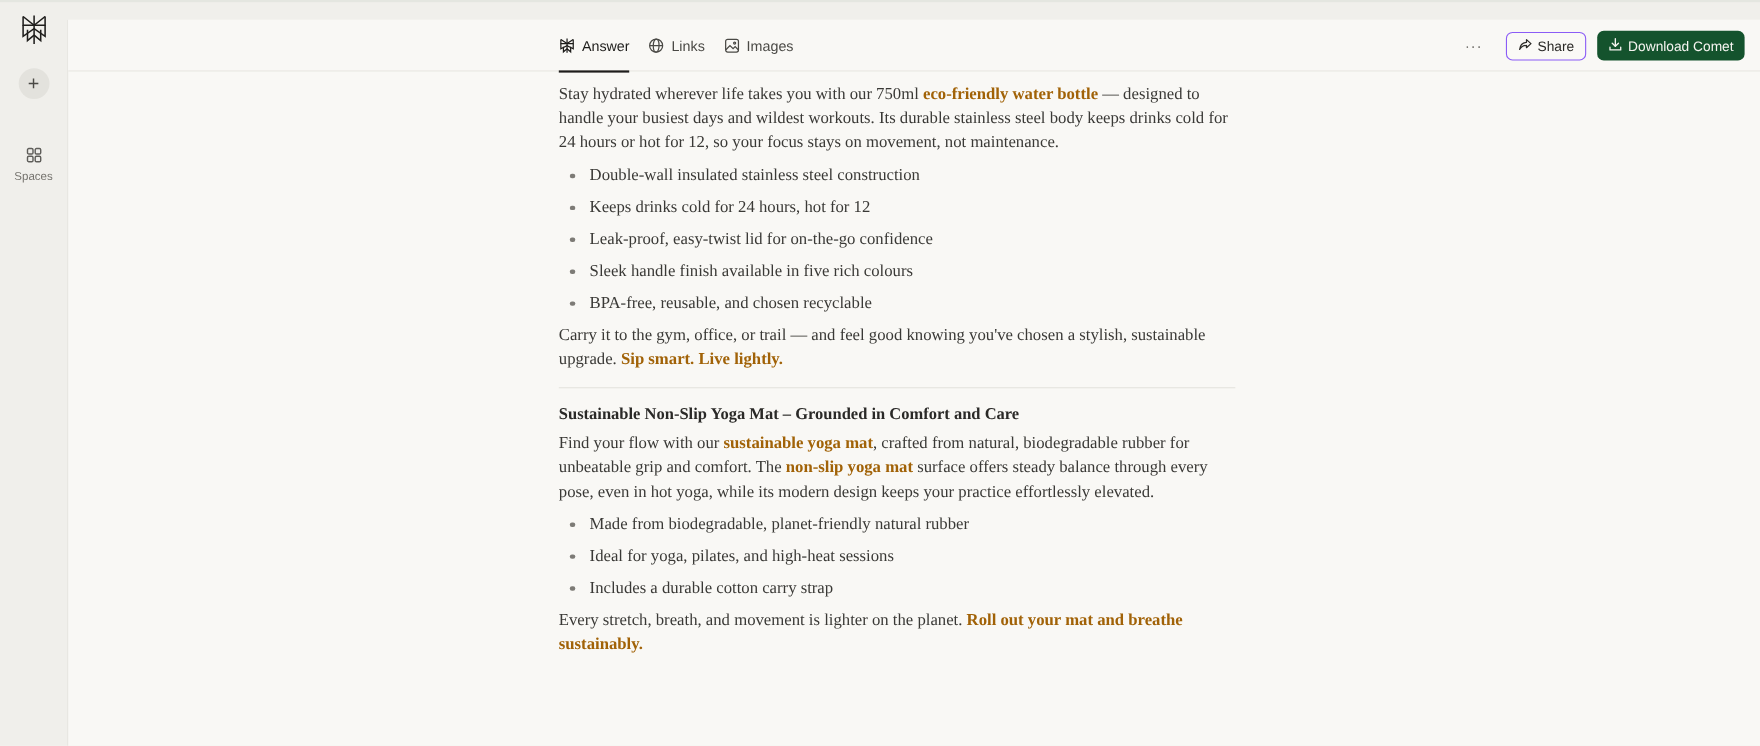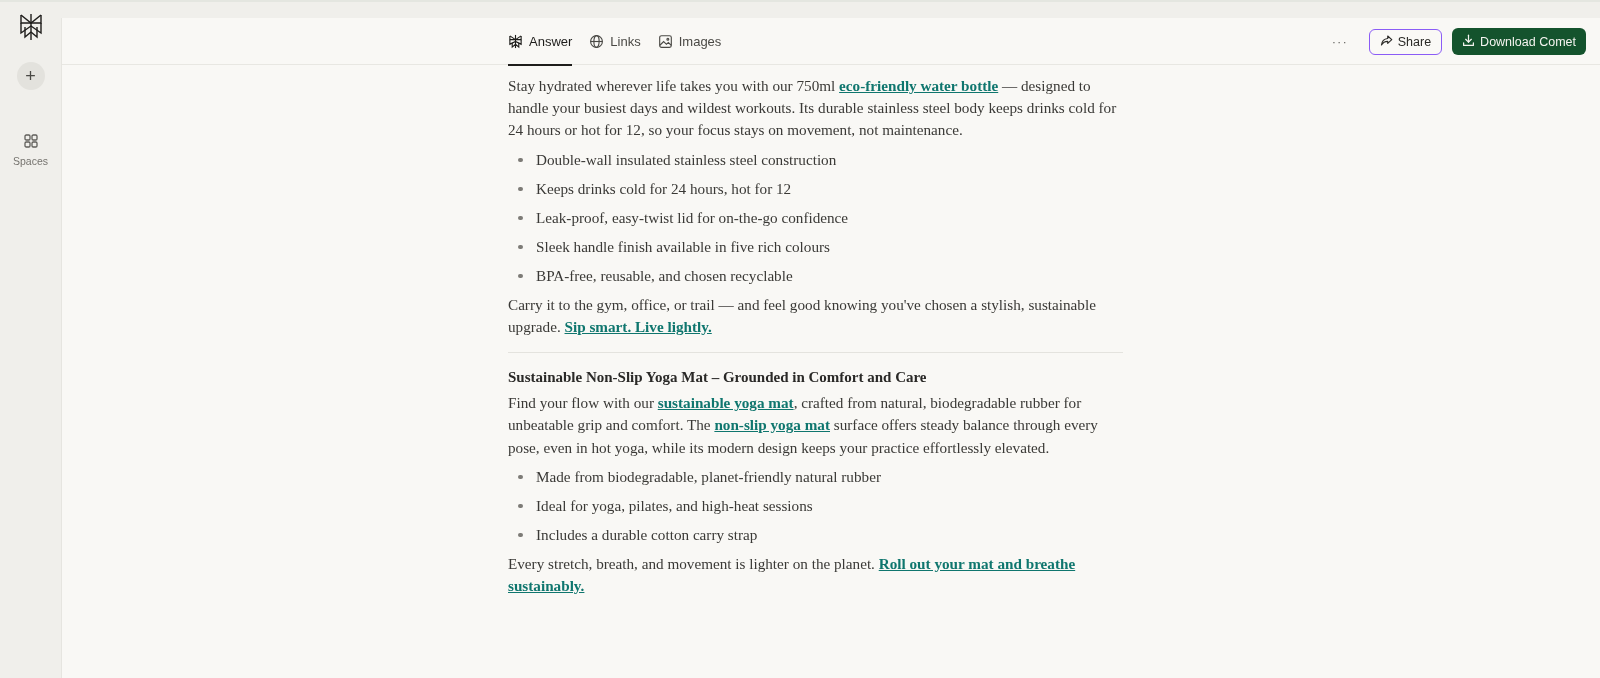--- a/index.html
+++ b/index.html
@@ -69,21 +69,21 @@
     background: #14532d; display: flex; align-items: center; gap: 5px;
     font-size: 12.5px; color: #f5f4f0; cursor: pointer;
   }
 
   
   .content {
     position: absolute; left: 446px; top: 47px; width: 616px;
     font-family: "Liberation Serif", serif;
     font-size: 15.2px; line-height: 22.2px; color: #3a3936;
   }
-  .content b { color: #0f766e; font-weight: bold; text-decoration: underline; }
+  .content b { color: #a16207; font-weight: bold; }
   .p { margin: 0; }
   .p1 { margin-top: 10px; }
   ul.bullets { list-style: none; margin: 7px 0 7px 0; }
   ul.bullets li {
     position: relative; padding-left: 28px; height: 29px; line-height: 22px;
   }
   ul.bullets li::before {
     content: ""; position: absolute; left: 10px; top: 9px; width: 4.5px; height: 4.5px; border-radius: 50%; background: #7d7b76;
   }
   .divider { height: 1px; background: #e4e3de; margin: 14px 0 13px 0; width: 615px; }

